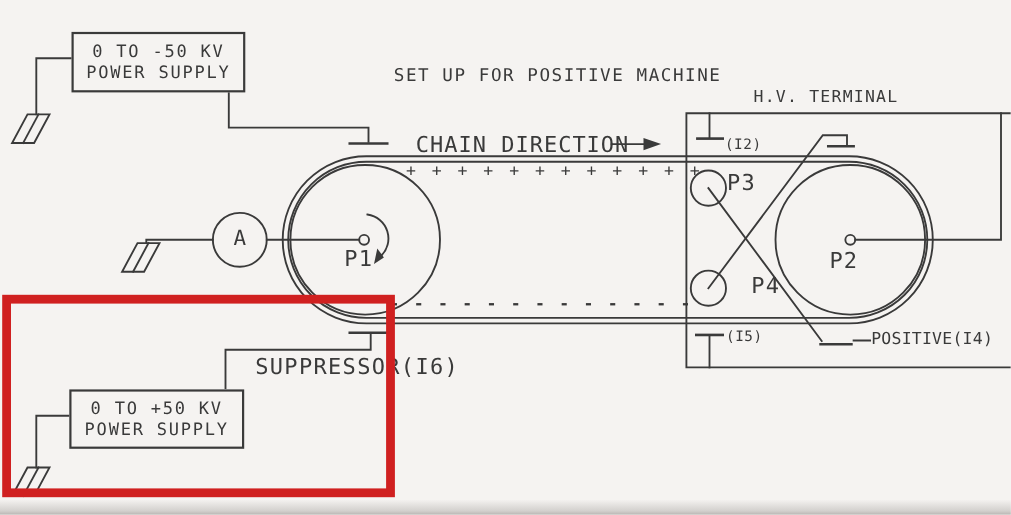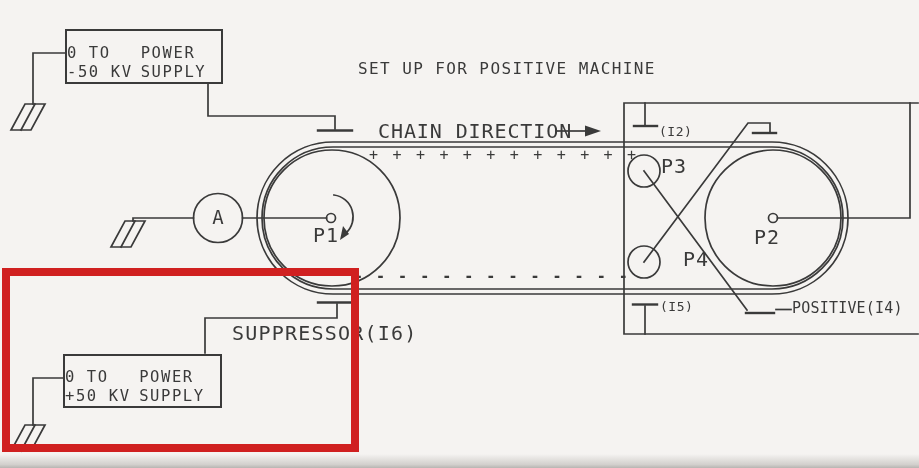--- a/index.html
+++ b/index.html
@@ -15,21 +15,21 @@
   .lbl{position:absolute;z-index:2;white-space:pre;line-height:1.1;color:#3a3a3a;}
   .t-title{font-size:16px;letter-spacing:1.4px;}
   .t-big{font-size:20px;letter-spacing:1px;}
   .t-med{font-size:15px;letter-spacing:0.8px;}
   .t-med2{font-size:20px;letter-spacing:0.9px;}
   .t-sm{font-size:13px;letter-spacing:0.5px;}
   .ps-box{
     position:absolute;z-index:2;
     border:2.5px solid #3a3a3a;
     background:#f5f3f1;
-    display:flex;flex-direction:row;justify-content:center;align-items:flex-end;
+    display:flex;flex-direction:column;justify-content:center;align-items:center;
     font-size:15.5px;letter-spacing:1.6px;line-height:19px;
   }
   .plusrow{font-size:15px;letter-spacing:2.7px;}
   .dashrow{font-size:15px;letter-spacing:2.0px;font-weight:bold;}
   .highlight{
     position:absolute;z-index:5;
     left:2px;top:268px;width:357px;height:184px;
     box-sizing:border-box;
     border:8px solid #d02020;
   }
@@ -108,20 +108,21 @@
   </svg>
 
   <div class="lbl t-title" style="left:358px;top:24px;margin-top:36px;">SET UP FOR POSITIVE MACHINE</div>
 
   <div class="ps-box" style="left:65px;top:29px;width:154px;height:51px;">
     <div>0 TO -50 KV</div>
     <div>POWER SUPPLY</div>
   </div>
 
   <div class="lbl t-med2" style="left:378px;top:120px;">CHAIN DIRECTION</div>
+  <div class="lbl t-med" style="left:685px;top:80px;letter-spacing:1.1px;">H.V. TERMINAL</div>
   <div class="lbl t-sm" style="left:659px;top:113px;margin-top:12px;">(I2)</div>
 
   <div class="lbl plusrow" style="left:369px;top:147px;">+ + + + + + + + + + + +</div>
   <div class="lbl dashrow" style="left:354px;top:268px;">- - - - - - - - - - - - -</div>
 
   <div class="lbl t-big" style="left:661px;top:155px;">P3</div>
   <div class="lbl t-big" style="left:683px;top:248px;">P4</div>
   <div class="lbl t-big" style="left:313px;top:224px;">P1</div>
   <div class="lbl t-big" style="left:754px;top:226px;">P2</div>
   <div class="lbl" style="left:204px;top:207px;width:28px;text-align:center;font-size:19px;">A</div>

